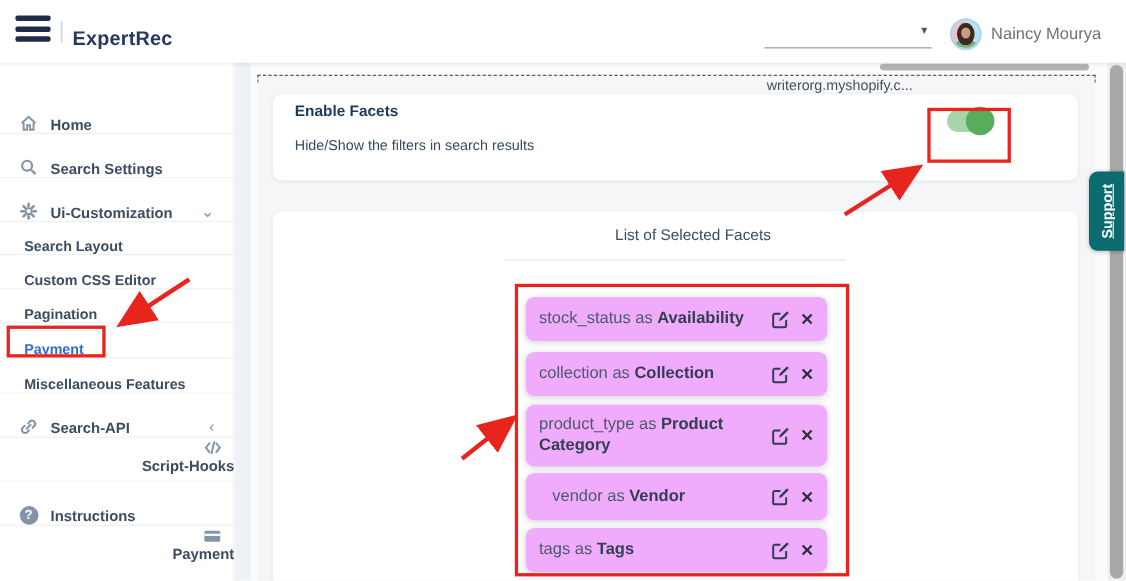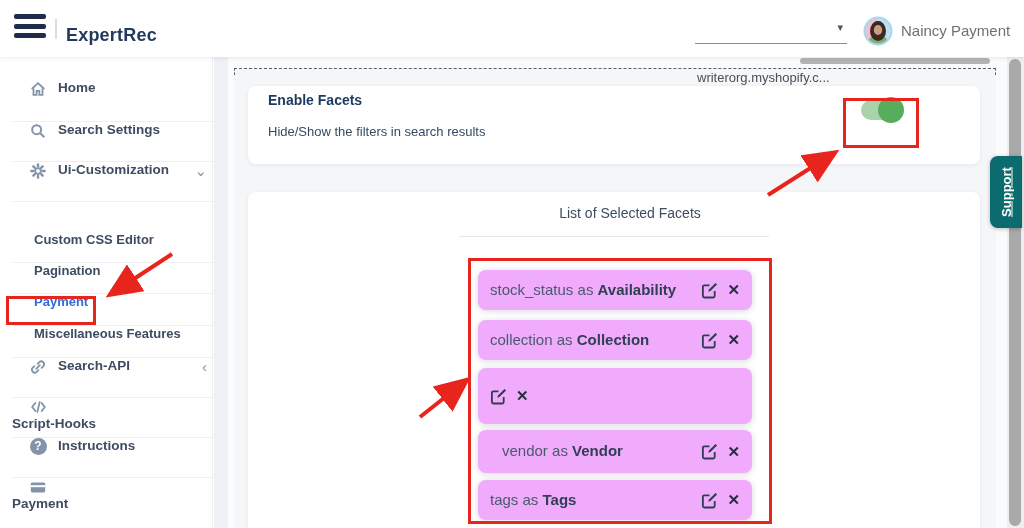--- a/index.html
+++ b/index.html
@@ -17,21 +17,21 @@
   .store-select { position:absolute; left:695px; top:18px; width:152px; height:26px; cursor:pointer;
                   border-bottom:1px solid #8a8f98; color:#4a4f57; font-size:13px; }
   .store-select .val { position:absolute; left:2px; top:4px; white-space:nowrap;margin-top:48px; }
   .store-select .caret { position:absolute; right:4px; top:3px; font-size:11px; color:#555; }
   .avatar { position:absolute; left:863px; top:16px; width:30px; height:30px; }
   .user-name { position:absolute; left:901px; top:22px; font-size:15px; color:#6e7073; }
 
   
   .sidebar { position:absolute; left:0; top:57px; width:213px; height:471px; background:#fff;
              border-right:1px solid #eceef2; z-index:4; }
-  .nav-item { position:absolute; left:12px; width:213px; display:flex; align-items:flex-start;
+  .nav-item { position:absolute; left:0; width:213px; display:flex; align-items:flex-end;
               border-bottom:1px solid #edeff3; color:#3d4c61; font-size:13.5px; font-weight:600; cursor:pointer; }
   .nav-item .nicon { width:20px; margin-left:16px; margin-right:10px; color:#8494a8; display:flex; align-items:center; justify-content:center; }
   .nav-item .chev { position:absolute; right:18px; color:#8494a8; font-size:15px; font-weight:400; }
   .nav-sub { padding-left:22px; font-size:13px; }
   .nav-sub.active-link { color:#2f6bdf; }
   .qicon { display:inline-block; width:17px; height:17px; border-radius:50%; background:#8494a8; color:#fff;
            font-size:12px; font-weight:700; text-align:center; line-height:17px; }
 
   
   .content-bg { position:absolute; left:214px; top:57px; width:810px; height:471px; background:#fafbfc; }
@@ -114,21 +114,21 @@
           <rect width="15" height="30" fill="#f3becf"></rect>
           <rect x="15" width="15" height="30" fill="#bfe0f0"></rect>
           <ellipse cx="15" cy="27" rx="10" ry="8" fill="#7fae6e"></ellipse>
           <ellipse cx="15" cy="15" rx="8" ry="10" fill="#3a2a23"></ellipse>
           <ellipse cx="15" cy="14" rx="4.2" ry="5" fill="#c99e80"></ellipse>
           <path d="M9.5 11 q5.5 -6 11 0 v-3 q-5.5 -6 -11 0 z" fill="#3a2a23"></path>
         </g>
         <circle cx="15" cy="15" r="13.5" fill="none" stroke="#a8d8ee" stroke-width="2"></circle>
       </svg>
     </div>
-    <div class="user-name">Naincy Payment</div>
+    <div class="user-name">Naincy Mourya</div>
   </div>
 
   <div class="sidebar">
 
     <div class="nav-item" style="top:23px;height:42px;">
       <span class="nicon">
         <svg width="18" height="18" viewBox="0 0 20 20" fill="none" stroke="#8494a8" stroke-width="2">
           <path d="M3 10 L10 3.5 L17 10"></path>
             <path d="M5 9.5 V16.5 H8.5 V12 H11.5 V16.5 H15 V9.5"></path>
         </svg>
@@ -159,20 +159,23 @@
               <line x1="13.5" y1="13.5" x2="15.2" y2="15.2"></line>
             <line x1="4.8" y1="15.2" x2="6.5" y2="13.5"></line>
               <line x1="13.5" y1="6.5" x2="15.2" y2="4.8"></line>
           </g>
         </svg>
       </span>
       <span>Ui-Customization</span>
       <span class="chev">⌄</span>
     </div>
 
+    <div class="nav-item nav-sub" style="top:145px;height:30px;">
+      <span>Search Layout</span>
+    </div>
     <div class="nav-item nav-sub" style="top:175px;height:31px;">
       <span>Custom CSS Editor</span>
     </div>
     <div class="nav-item nav-sub" style="top:206px;height:31px;">
       <span>Pagination</span>
     </div>
     <div class="nav-item nav-sub active-link" style="top:237px;height:32px;">
       <span>Payment</span>
     </div>
     <div class="nav-item nav-sub" style="top:269px;height:32px;">
@@ -252,20 +255,21 @@
           <svg width="17" height="17" viewBox="0 0 18 18">
             <path fill="none" stroke="#2d3e50" stroke-width="1.9" d="M14.5 9.5 V14.8 a1.6 1.6 0 0 1 -1.6 1.6 H3.6 A1.6 1.6 0 0 1 2 14.8 V5.1 a1.6 1.6 0 0 1 1.6 -1.6 H9"></path>
             <path fill="#2d3e50" d="M15.4 1 L17 2.6 L10 9.6 L7.7 10.3 L8.4 8 Z"></path>
           </svg>
         </span>
         <span class="icon-btn x-glyph">✕</span>
       </div>
     </div>
 
     <div class="facet-row" style="top:176px;height:56px;">
+      <div class="facet-text"><span>product_type</span><span> as </span><b>Product Category</b></div>
       <div class="facet-actions">
         <span class="icon-btn">
           <svg width="17" height="17" viewBox="0 0 18 18">
             <path fill="none" stroke="#2d3e50" stroke-width="1.9" d="M14.5 9.5 V14.8 a1.6 1.6 0 0 1 -1.6 1.6 H3.6 A1.6 1.6 0 0 1 2 14.8 V5.1 a1.6 1.6 0 0 1 1.6 -1.6 H9"></path>
             <path fill="#2d3e50" d="M15.4 1 L17 2.6 L10 9.6 L7.7 10.3 L8.4 8 Z"></path>
           </svg>
         </span>
         <span class="icon-btn x-glyph">✕</span>
       </div>
     </div>

